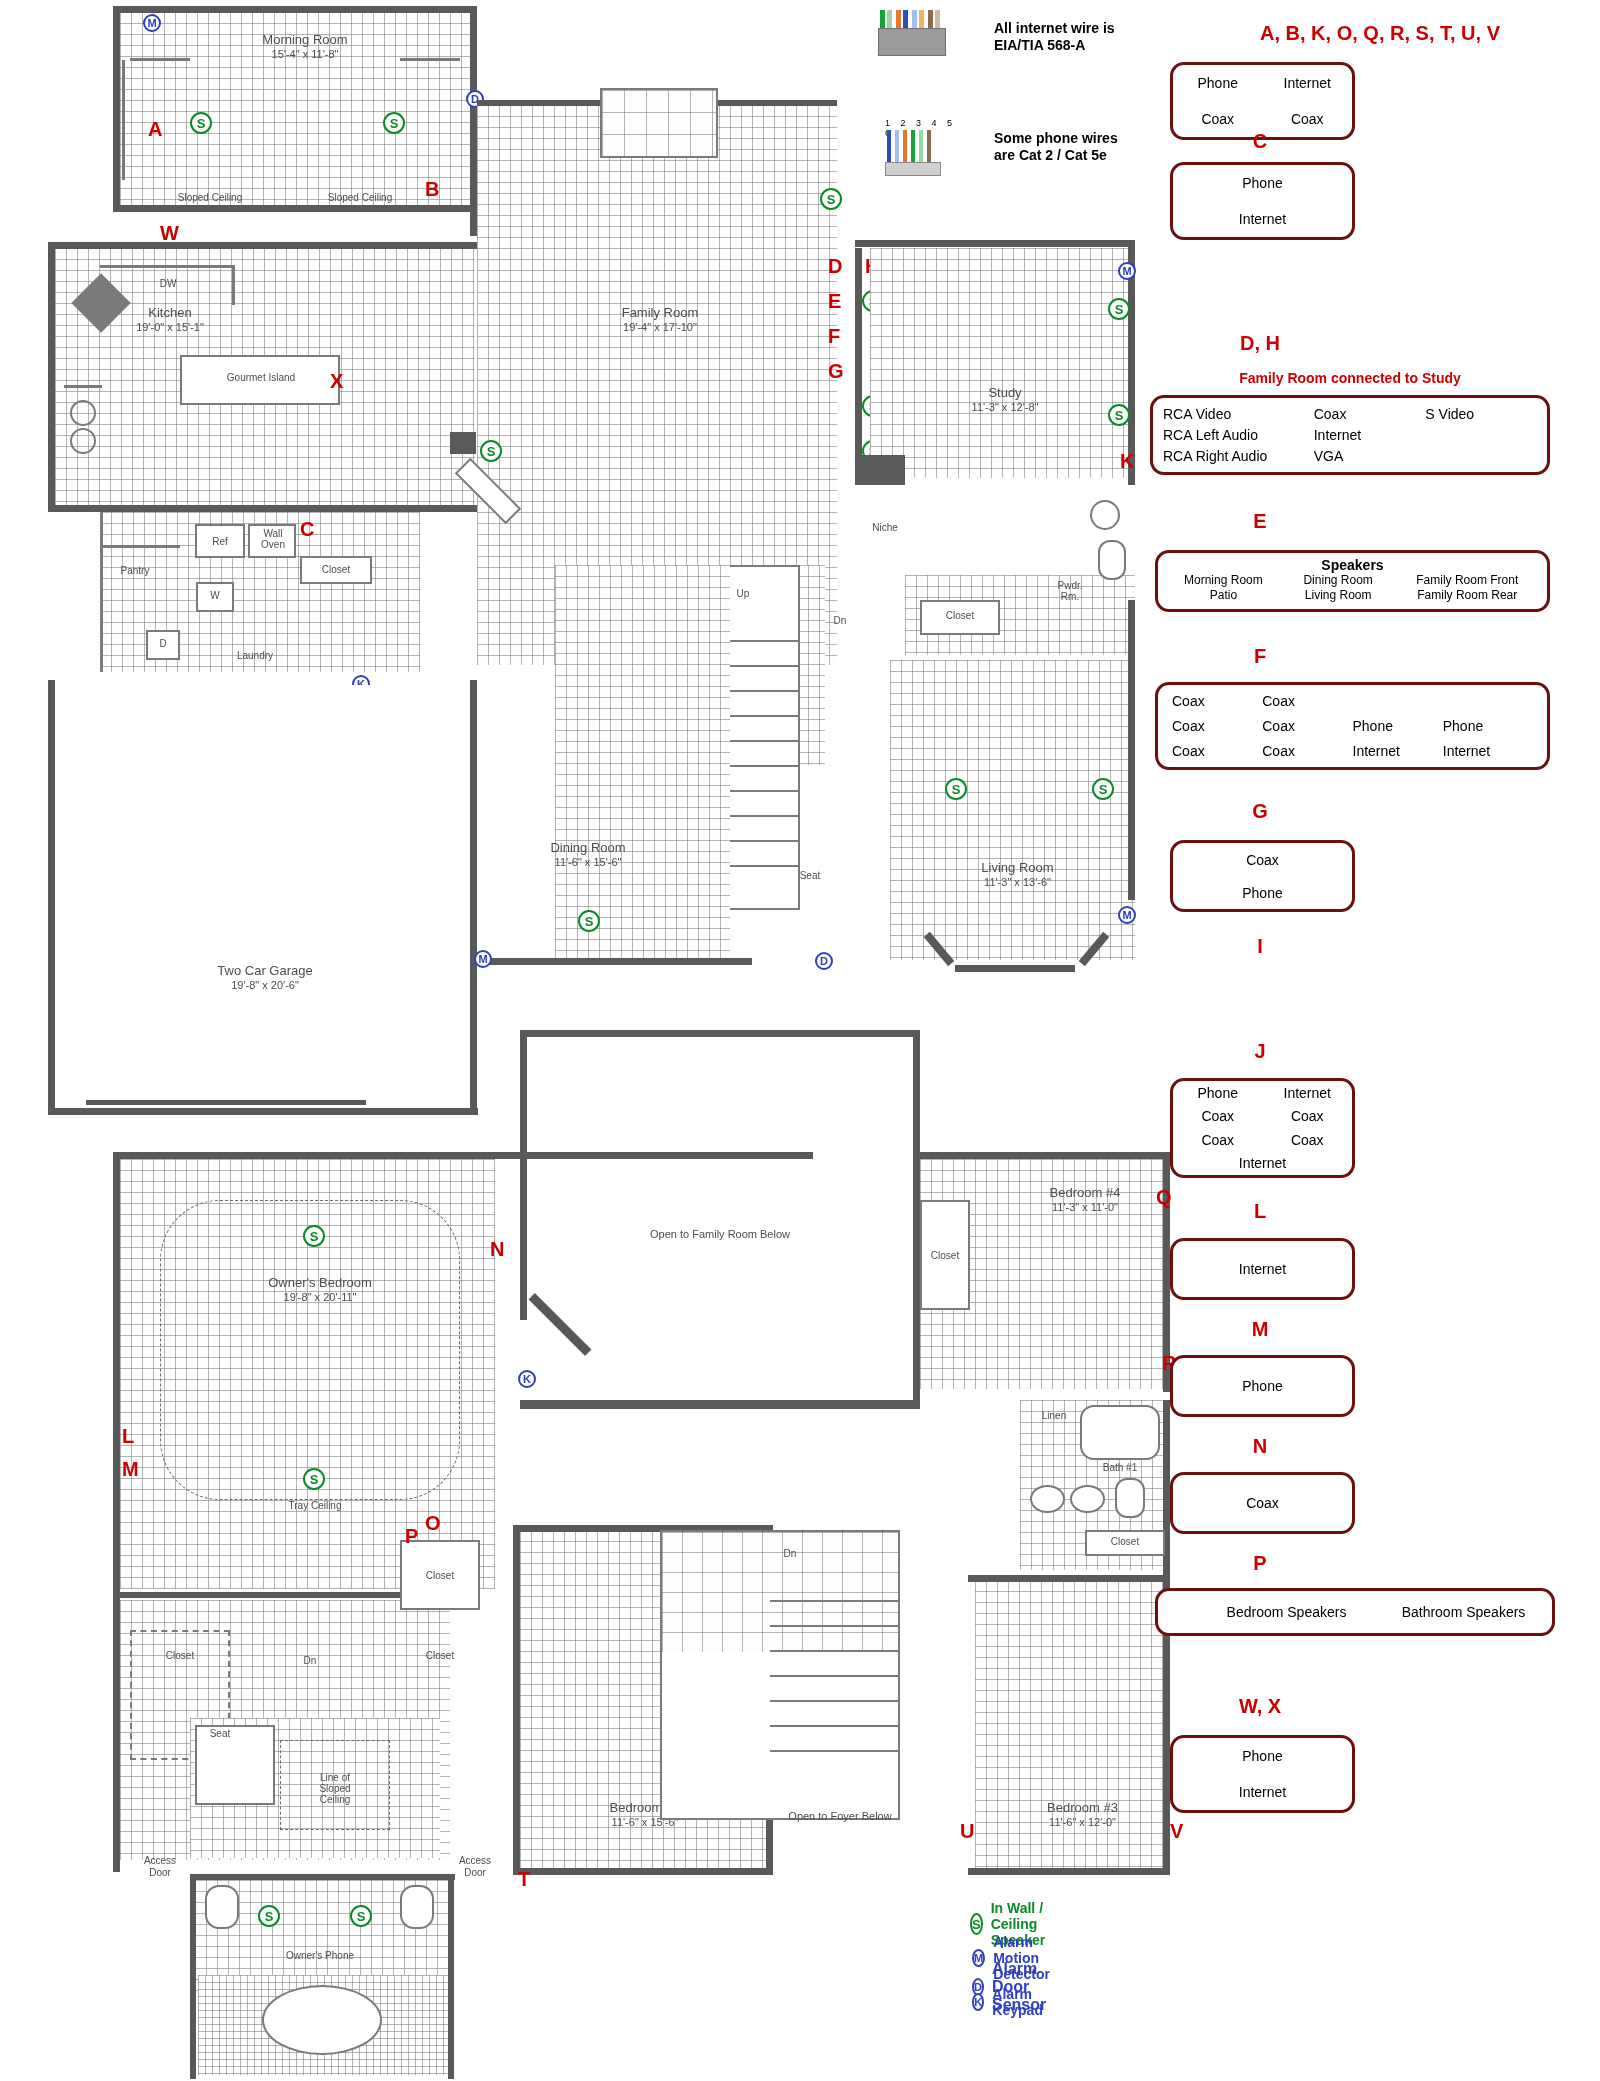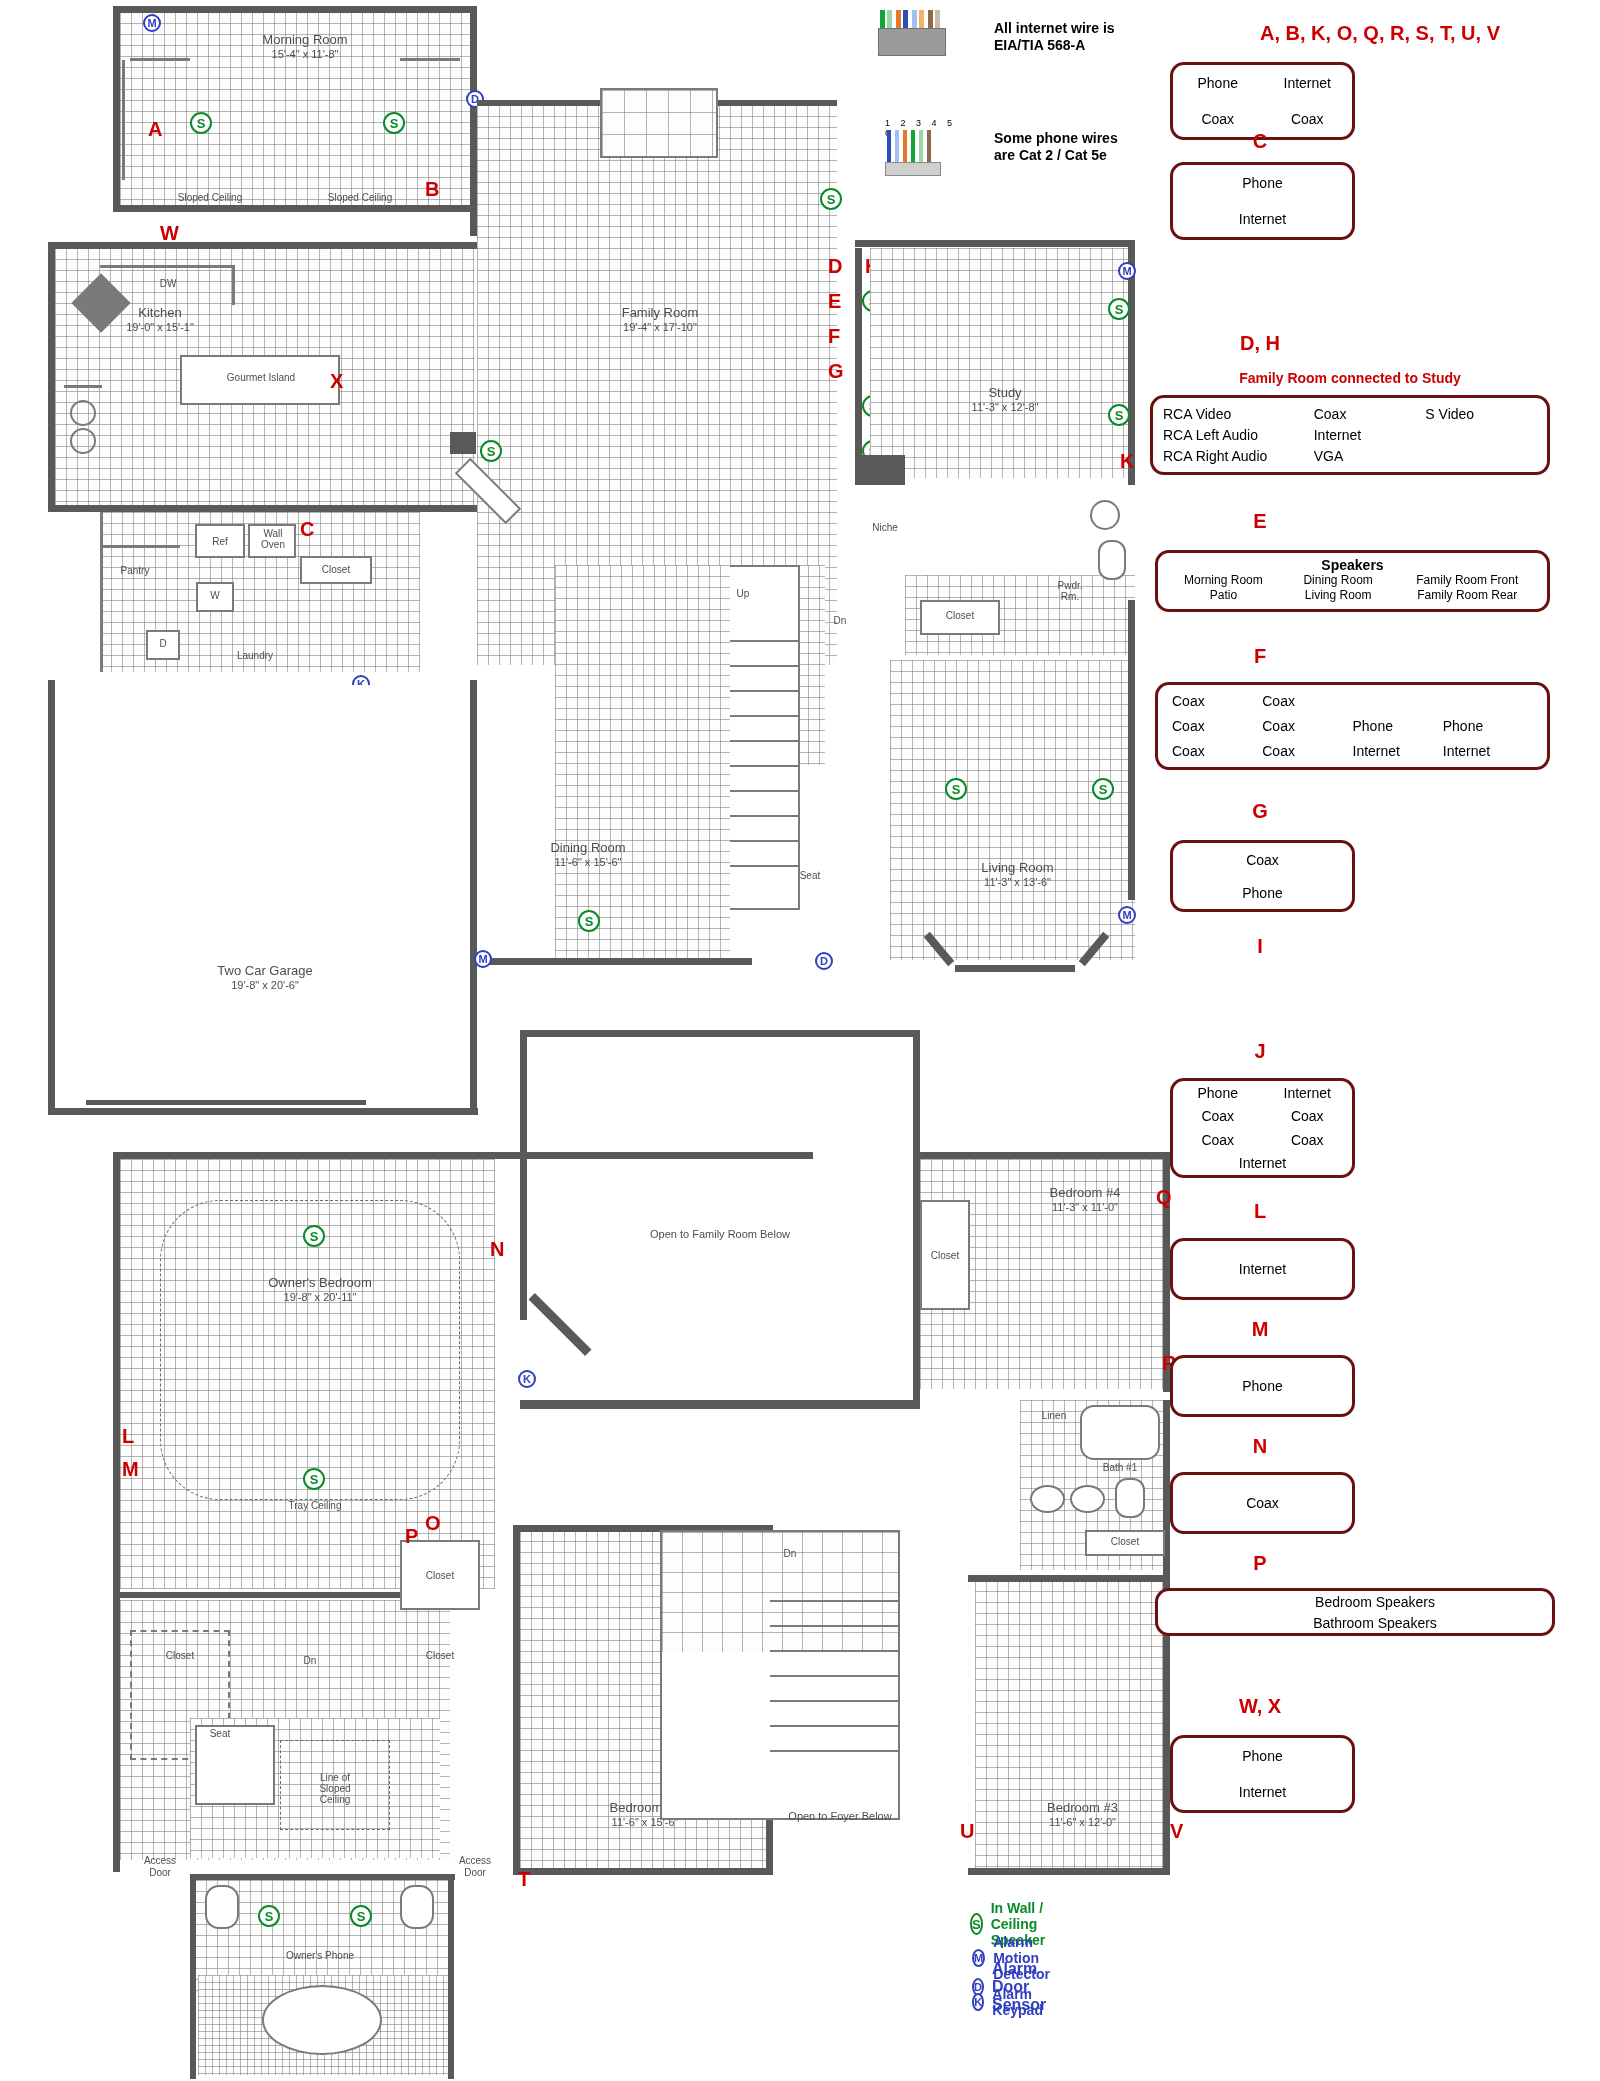--- a/index.html
+++ b/index.html
@@ -86,21 +86,21 @@
   <div class="mark s" style="left:190px;top:112px;">S</div>
   <div class="mark s" style="left:383px;top:112px;">S</div>
   <div class="mark d" style="left:466px;top:90px;">D</div>
   <div class="mark s" style="left:482px;top:190px;">S</div>
   <div class="tag" style="left:148px;top:118px;">A</div>
   <div class="tag" style="left:425px;top:178px;">B</div>
 
   <div class="tile" style="left:55px;top:248px;width:420px;height:260px;"></div>
   <div class="wall" style="left:48px;top:242px;width:430px;height:7px;"></div>
   <div class="wall" style="left:48px;top:242px;width:7px;height:270px;"></div>
-  <div class="rlabel" style="left:90px;top:305px;width:140px;text-align:center;">
+  <div class="rlabel" style="left:100px;top:305px;width:140px;text-align:center;">
     <div>Kitchen</div>
     <div class="dim">19'-0" x 15'-1"</div>
   </div>
   <div class="wallthin" style="left:100px;top:265px;width:135px;height:3px;"></div>
   <div class="wallthin" style="left:232px;top:265px;width:3px;height:40px;"></div>
   <div class="tinylabel" style="left:148px;top:278px;width:40px;">DW</div>
   <div class="wallthin" style="left:80px;top:282px;width:42px;height:42px;transform:rotate(45deg);"></div>
   <div class="wallthin" style="left:64px;top:385px;width:38px;height:3px;"></div>
   <div class="wallthin" style="left:70px;top:400px;width:26px;height:26px;border-radius:50%;background:none;border:2px solid #7a7a7a;"></div>
   <div class="wallthin" style="left:70px;top:428px;width:26px;height:26px;border-radius:50%;background:none;border:2px solid #7a7a7a;"></div>
@@ -478,21 +478,21 @@
 
   <div class="hdr" style="top:1435px;left:-80px;width:360px;">N</div>
   <div class="box" style="left:10px;top:1472px;width:185px;height:62px;">
     <div class="grid">
         <div class="rowline">Coax</div>
       </div>
   </div>
 
   <div class="hdr" style="top:1552px;left:-80px;width:360px;">P</div>
   <div class="box" style="left:-5px;top:1588px;width:400px;height:48px;">
-    <div class="grid" style="grid-template-columns:1fr;padding-left:40px;">
+    <div class="grid" style="grid-template-columns:1fr 1fr;padding-left:40px;">
       <div class="rowline">Bedroom Speakers</div>
       <div class="rowline">Bathroom Speakers</div>
     </div>
   </div>
 
   <div class="hdr" style="top:1695px;left:-80px;width:360px;">W, X</div>
   <div class="box" style="left:10px;top:1735px;width:185px;height:78px;">
     <div class="grid" style="grid-template-rows:1fr 1fr;">
       <div class="rowline">Phone</div>
       <div class="rowline">Internet</div>

